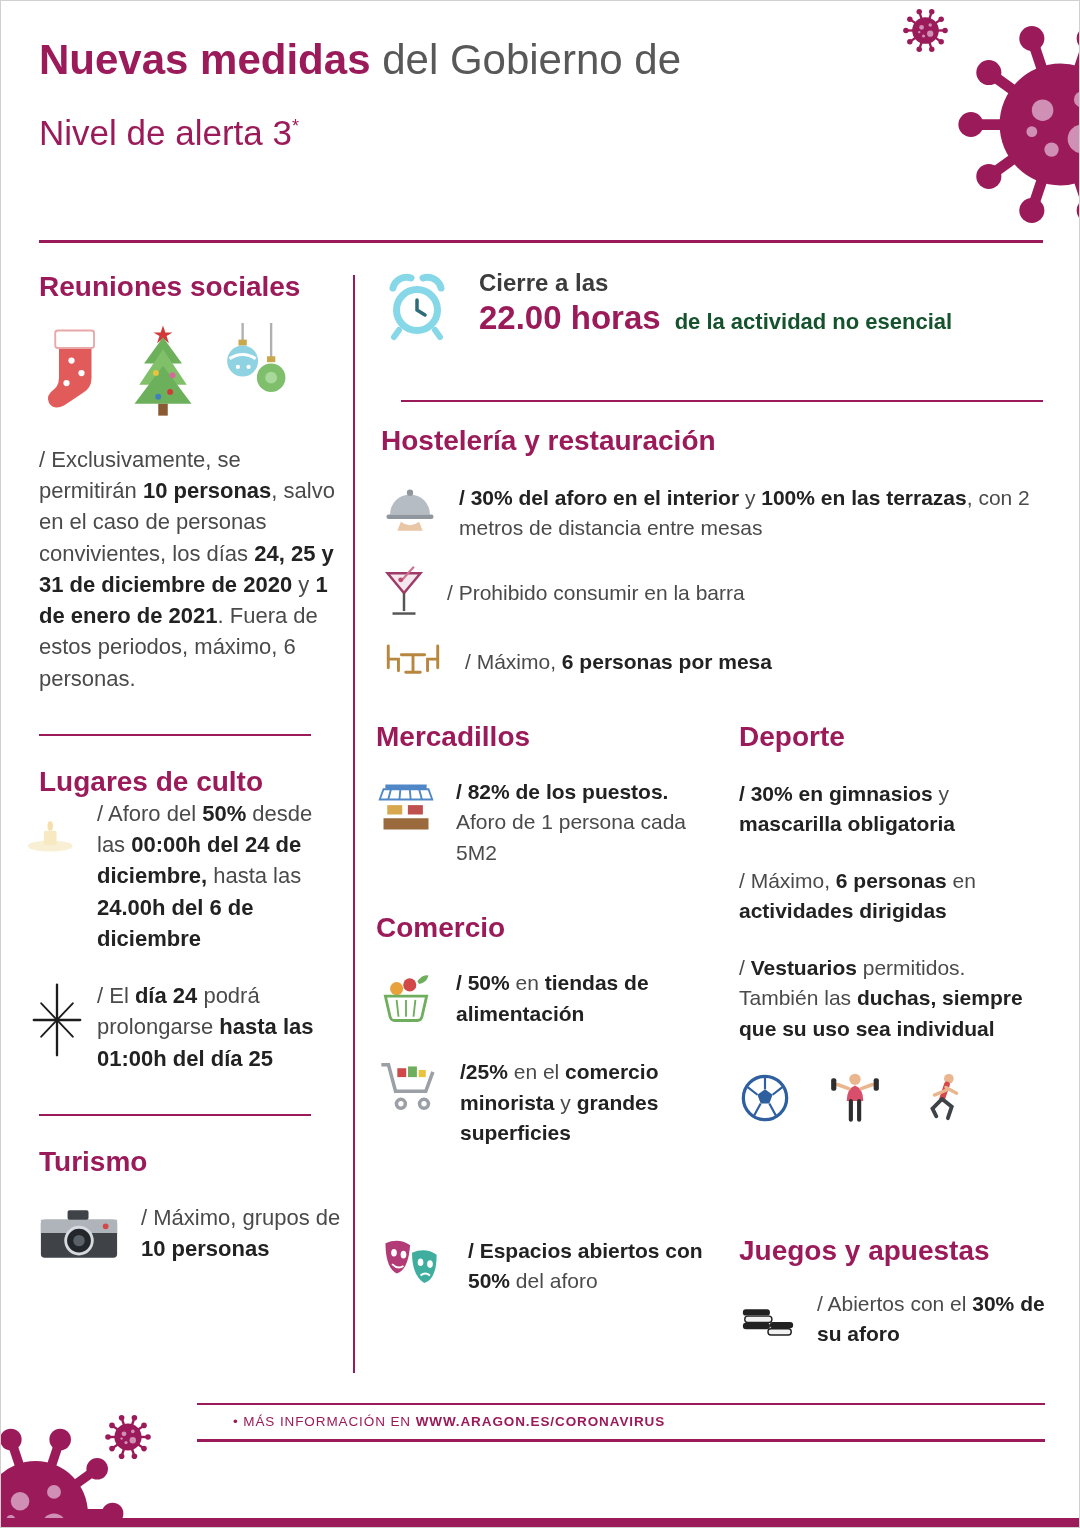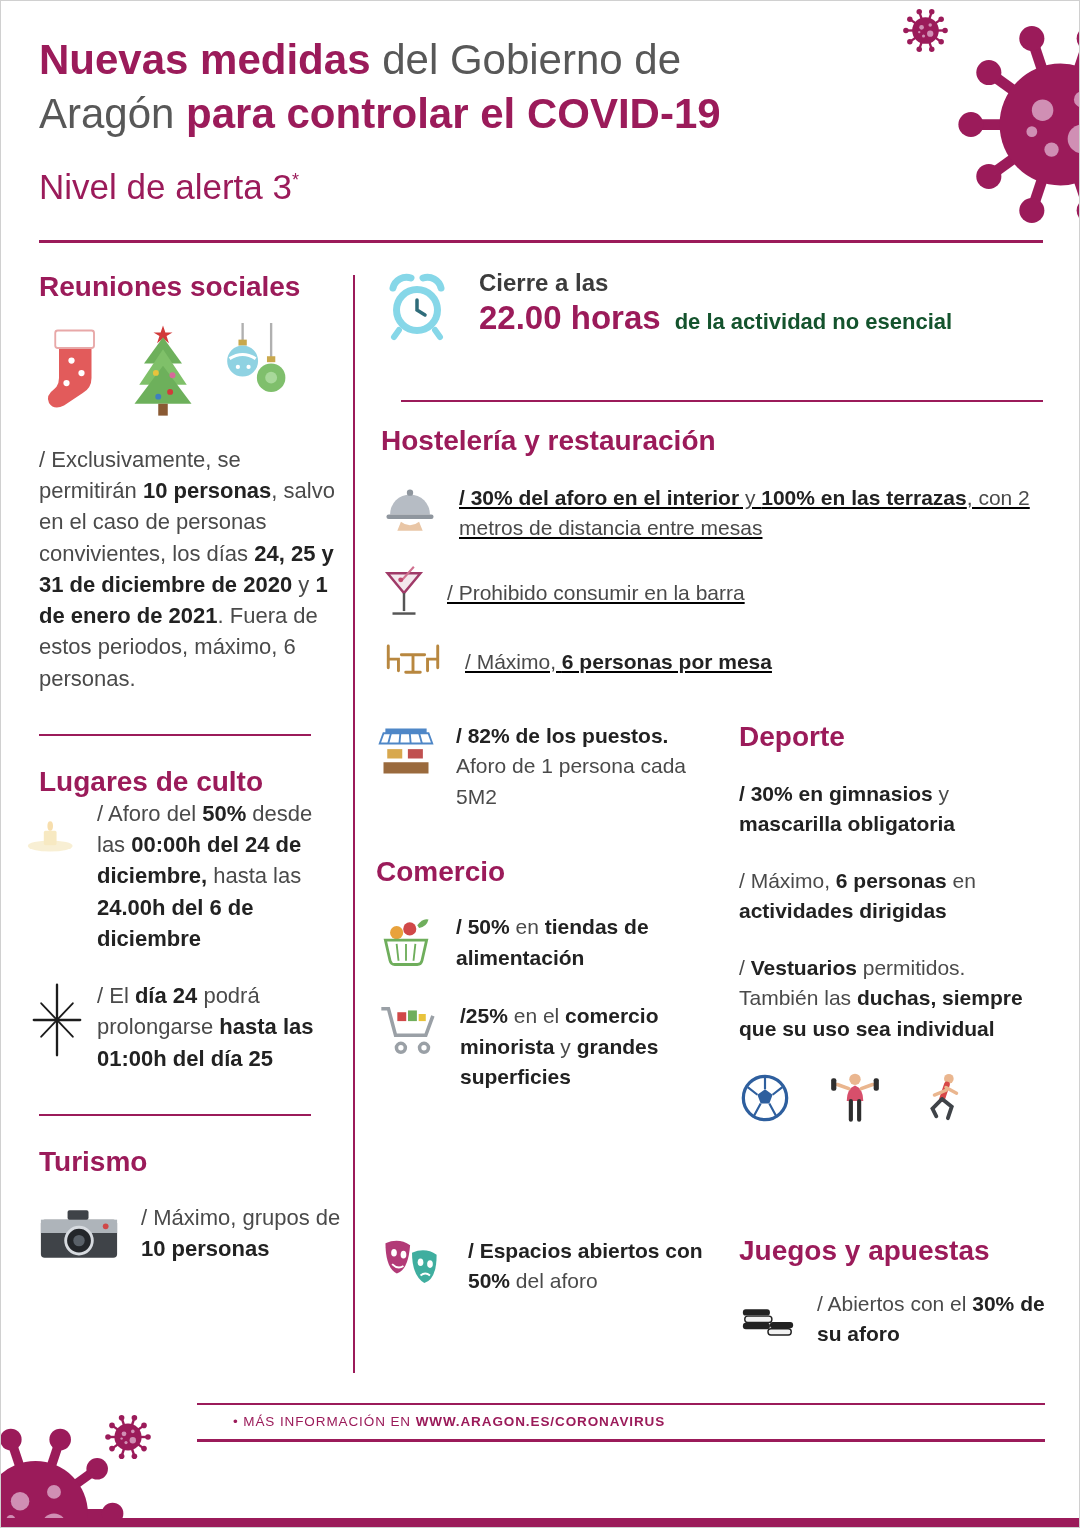--- a/index.html
+++ b/index.html
@@ -53,21 +53,21 @@
   .banner-rest { font-size:22px; font-weight:700; color:#14532d; margin-left:14px; }
   .rule-banner { position:absolute; left:400px; top:399px; width:642px; height:2px; background:var(--magenta); }
 
   
   .item { display:flex; gap:20px; align-items:flex-start; }
   .item.center { align-items:center; }
   .ic { flex:0 0 auto; }
 
   .hosteleria { position:absolute; left:380px; top:424px; width:668px; }
   .hosteleria .sec-h { margin-bottom:26px; }
-  .hosteleria .item { margin-bottom:16px;text-decoration:underline; }
+  .hosteleria .item { margin-bottom:16px; }
   .hosteleria .body-text { max-width:580px; }
 
   .col-mid { position:absolute; left:375px; top:720px; width:324px; }
   .col-mid .sec-h { margin-bottom:24px; }
   .col-mid .item { margin-bottom:28px; }
   .sec-gap { margin-top:44px; }
 
   .col-right { position:absolute; left:738px; top:720px; width:308px; }
   .col-right .sec-h { margin-bottom:26px; }
   .col-right .body-text { margin-bottom:26px; }
@@ -127,21 +127,20 @@
             <circle cx="72" cy="46" r="4.5"></circle>
             <circle cx="44" cy="64" r="3"></circle>
         </g>
       </g>
     </defs>
   </svg>
 
   <header class="header">
     <div>
       <div class="title-line"><span class="rb rm">Nuevas medidas</span><span> del Gobierno de</span></div>
-      <div class="title-line"><span>Aragón </span><span class="rb rm">para controlar el COVID-19</span></div>
     </div>
     <div class="subtitle-row">
       <div class="alert-level"><span>Nivel de alerta 3</span><sup>*</sup></div>
     </div>
   </header>
 
   <svg class="virus virus-top-small" viewBox="0 0 120 120">
       <use href="#virus"></use>
     </svg>
   <svg class="virus virus-top-big" viewBox="0 0 120 120">
@@ -278,20 +277,21 @@
           <path d="M10 4 V34 M10 22 H24 V38"></path>
           <path d="M78 4 V34 M78 22 H64 V38"></path>
           <path d="M28 16 H60 M44 16 V40 M34 40 H54"></path>
         </g>
       </svg>
       <p class="body-text"><span>/ Máximo, </span><span class="rb">6 personas por mesa</span></p>
     </div>
   </section>
 
   <section class="col-mid">
+    <h2 class="sec-h">Mercadillos</h2>
     <div class="item">
       <svg class="ic" width="60" height="60" viewBox="0 0 64 64">
         <rect x="10" y="8" width="44" height="5" fill="#4f87c7"></rect>
         <path d="M8 13 H56 L60 24 H4 Z" fill="#fff" stroke="#4f87c7" stroke-width="2"></path>
         <path d="M16 13 L13 24 M26 13 L25 24 M36 13 L37 24 M46 13 L49 24" stroke="#4f87c7" stroke-width="2"></path>
         <rect x="12" y="30" width="16" height="10" fill="#d8a84e"></rect>
         <rect x="34" y="30" width="16" height="10" fill="#c05050"></rect>
         <rect x="8" y="44" width="48" height="12" fill="#9a6a3d"></rect>
       </svg>
       <p class="body-text"><span class="rb">/ 82% de los puestos.</span><span> Aforo de 1 persona cada 5M2</span></p>

